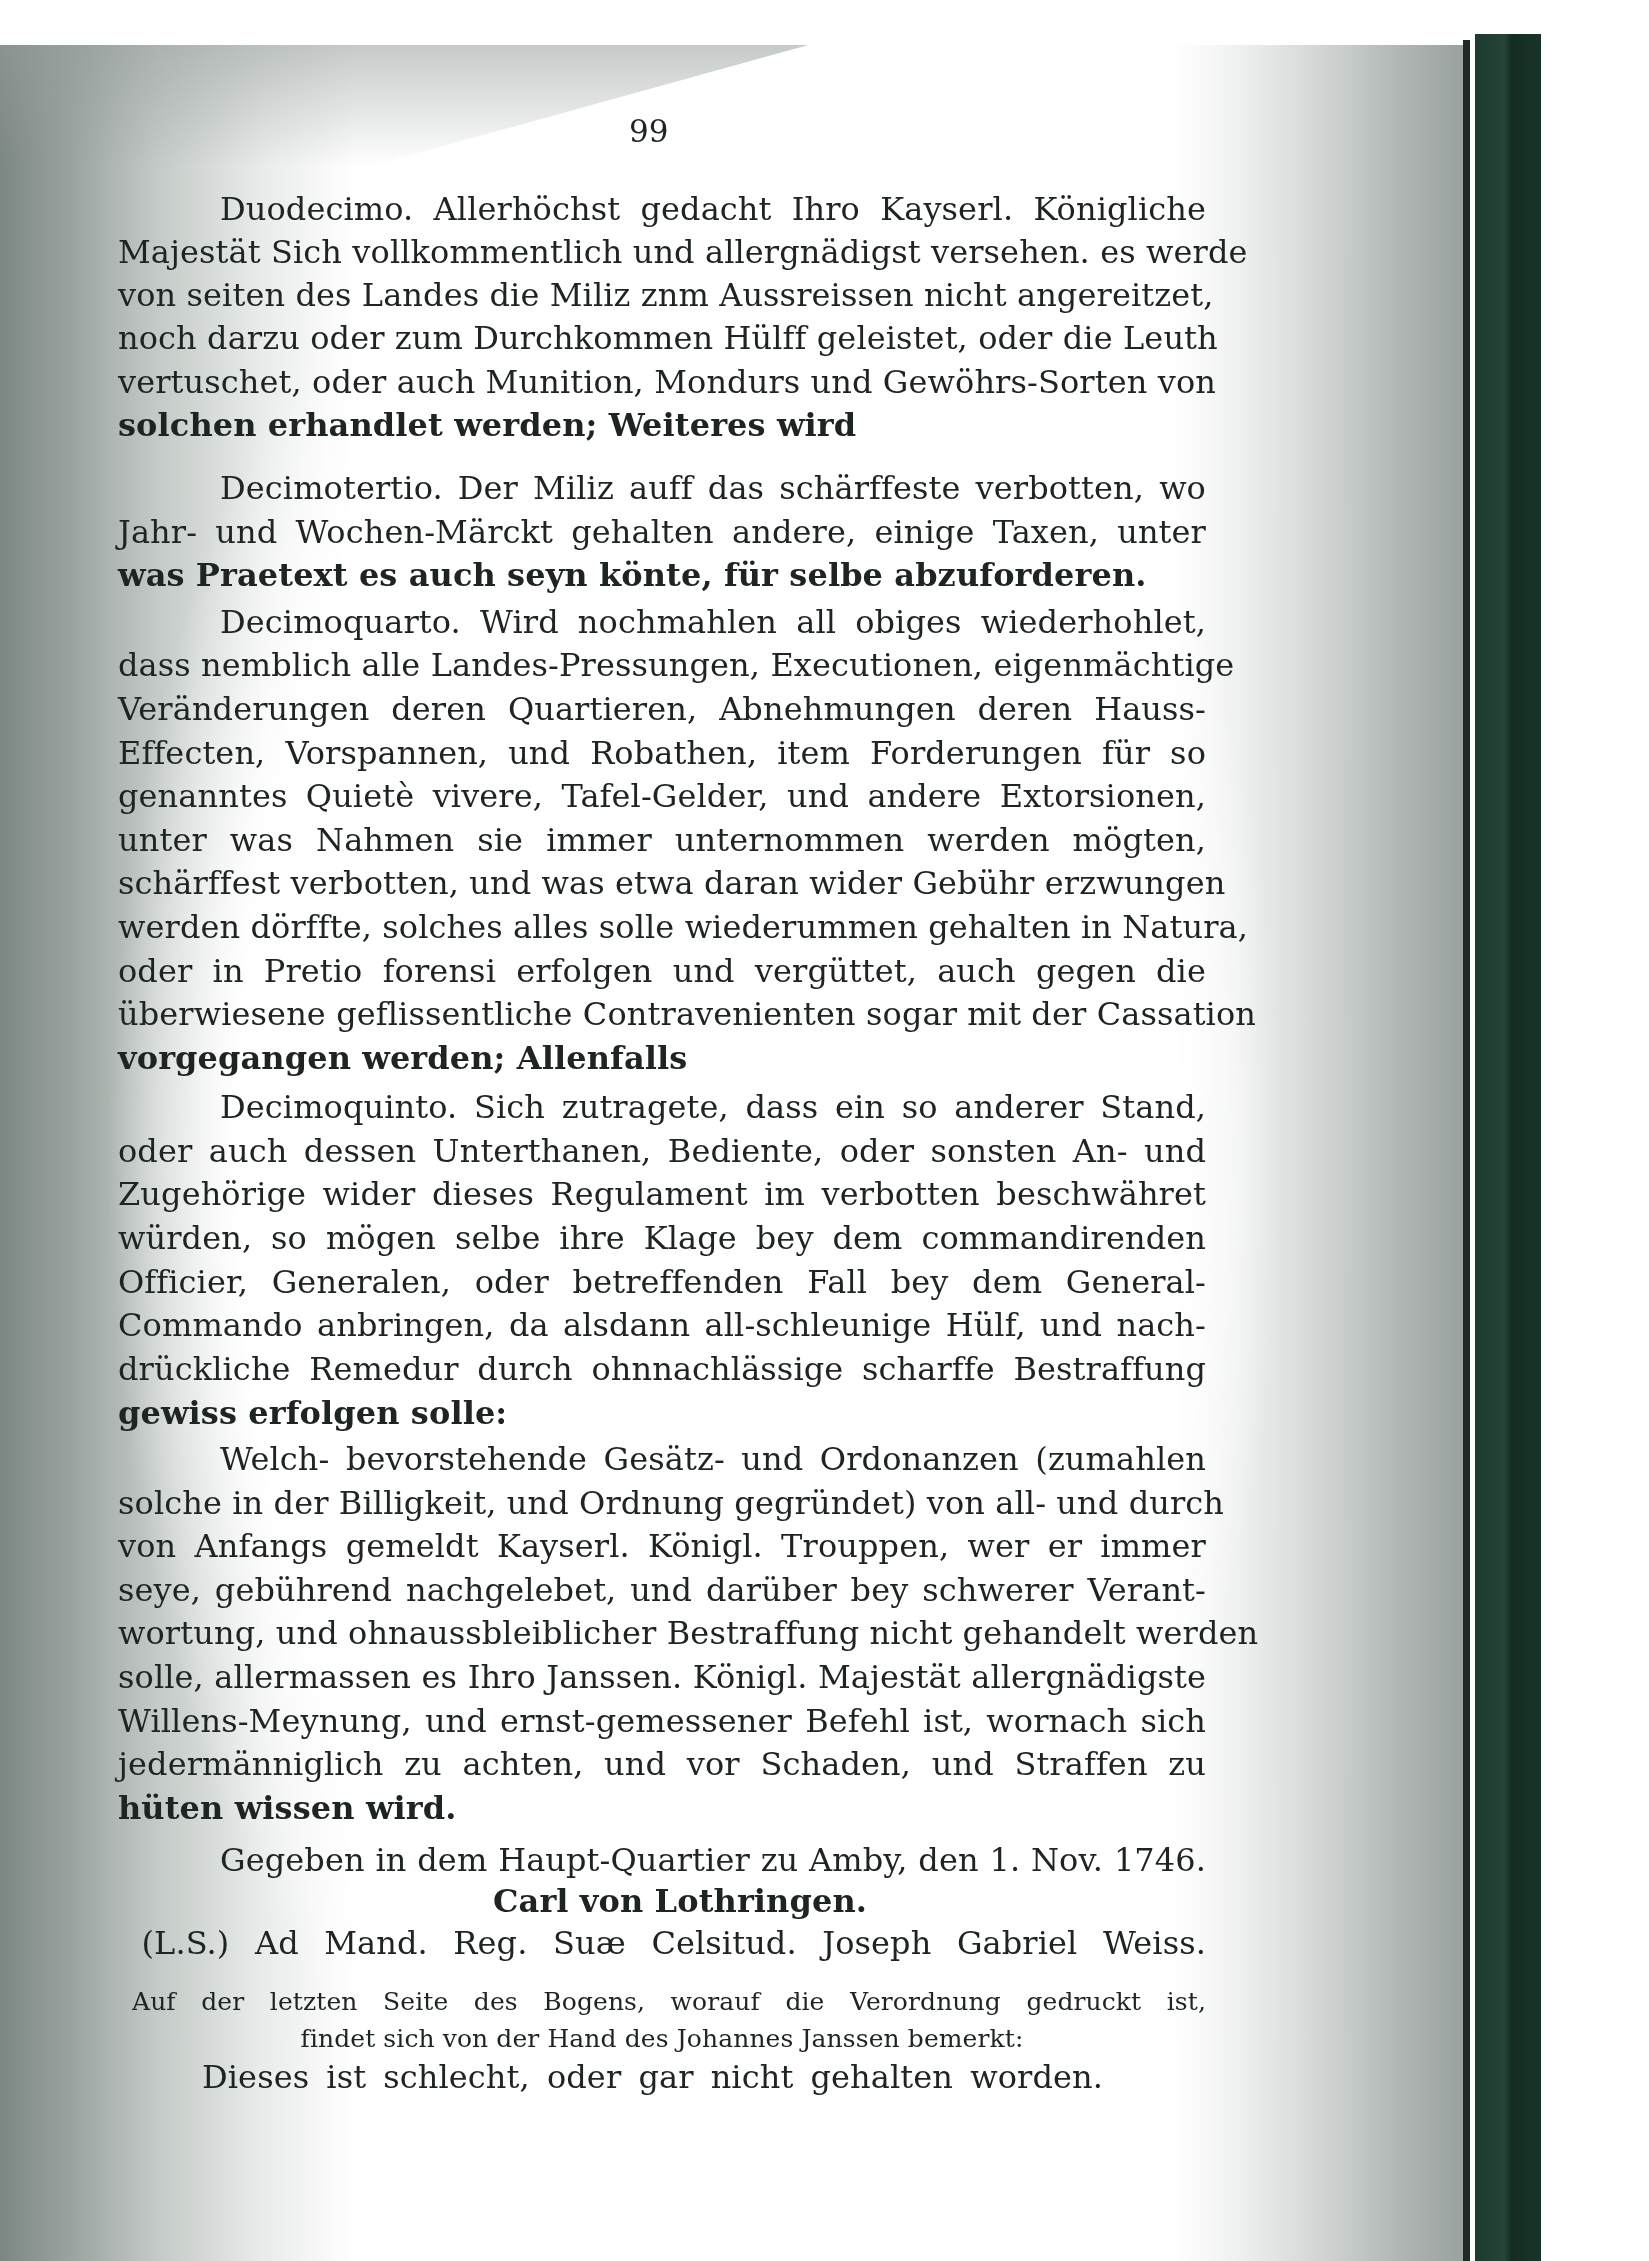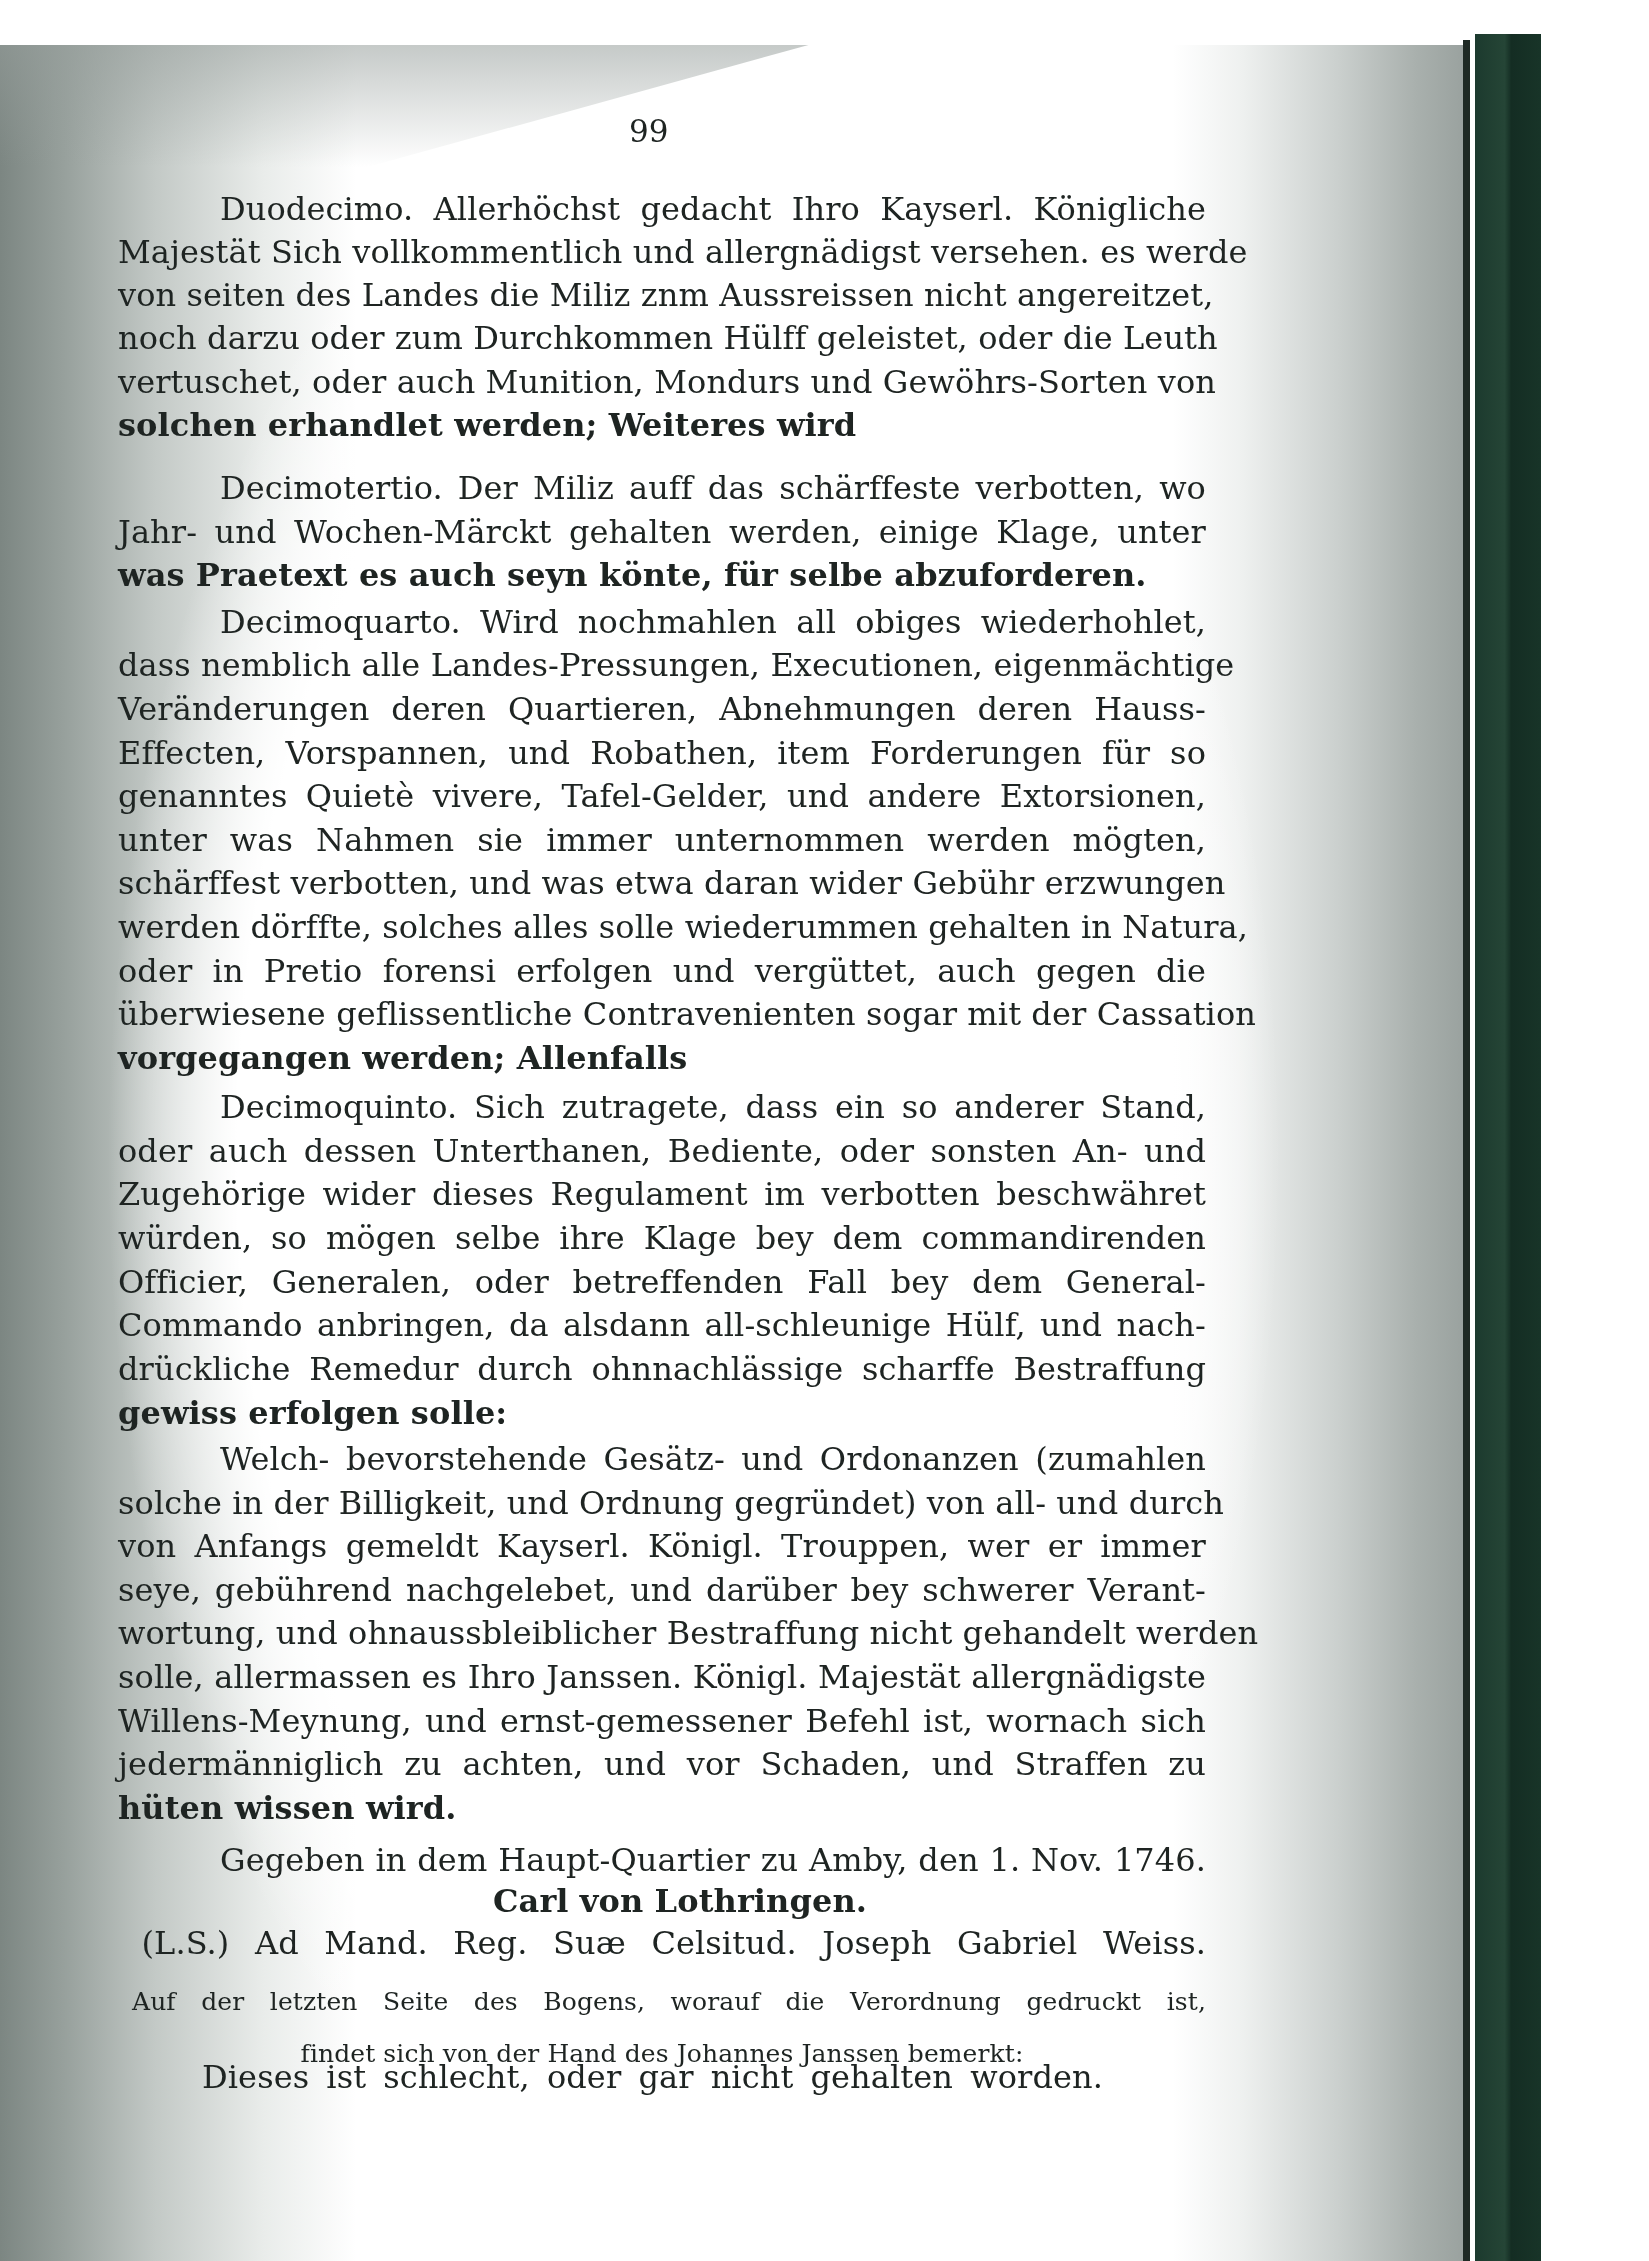--- a/index.html
+++ b/index.html
@@ -69,21 +69,21 @@
       width: 1088px;
       font-size: 32px;
       line-height: 38px;
       white-space: nowrap;
       text-align: justify;
       text-align-last: justify;
       letter-spacing: 0.1px;
     }
     .line.last { text-align-last: left; font-weight: bold; }
     .line.indent { padding-left: 102px; box-sizing: border-box; }
-    .line.center { text-align: left; text-align-last: center; margin-top: 15px; }
+    .line.center { text-align: left; text-align-last: center; }
     .line.italic { font-size: 25px; }
   </style>
 </head>
 <body>
 
 <div class="page"></div>
 <div class="spine-line"></div>
 <div class="spine"></div>
 
 <div class="page-number">99</div>
@@ -94,21 +94,21 @@
     <div class="line indent" style="top:190px">Duodecimo.  Allerhöchst gedacht Ihro Kayserl. Königliche</div>
     <div class="line" style="top:233px">Majestät Sich vollkommentlich und allergnädigst versehen. es werde</div>
     <div class="line" style="top:276px">von seiten des Landes die Miliz znm Aussreissen nicht angereitzet,</div>
     <div class="line" style="top:319px">noch darzu oder zum Durchkommen Hülff geleistet, oder die Leuth</div>
     <div class="line" style="top:363px">vertuschet, oder auch Munition, Mondurs und Gewöhrs-Sorten von</div>
     <div class="line last" style="top:406px">solchen erhandlet werden; Weiteres wird</div>
   </div>
 
   <div>
     <div class="line indent" style="top:469px">Decimotertio. Der Miliz auff das schärffeste verbotten, wo</div>
-    <div class="line" style="top:513px">Jahr- und Wochen-Märckt gehalten werden, einige Klage, unter</div>
+    <div class="line" style="top:513px">Jahr- und Wochen-Märckt gehalten andere, einige Taxen, unter</div>
     <div class="line last" style="top:556px">was Praetext es auch seyn könte, für selbe abzuforderen.</div>
   </div>
 
   <div>
     <div class="line indent" style="top:603px">Decimoquarto. Wird nochmahlen all obiges wiederhohlet,</div>
     <div class="line" style="top:646px">dass nemblich alle Landes-Pressungen, Executionen, eigenmächtige</div>
     <div class="line" style="top:690px">Veränderungen deren Quartieren, Abnehmungen deren Hauss-</div>
     <div class="line" style="top:734px">Effecten, Vorspannen, und Robathen, item Forderungen für so</div>
     <div class="line" style="top:777px">genanntes Quietè vivere, Tafel-Gelder, und andere Extorsionen,</div>
     <div class="line" style="top:821px">unter was Nahmen sie immer unternommen werden mögten,</div>

